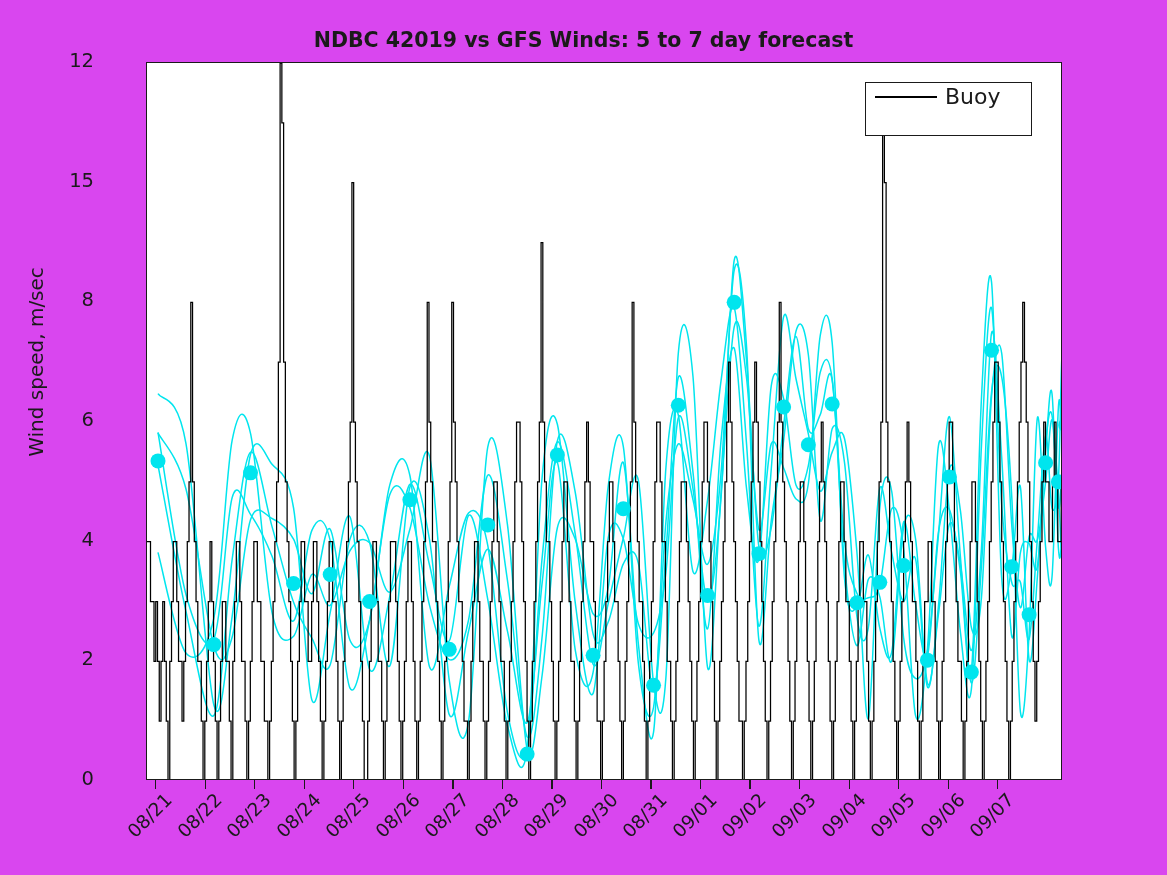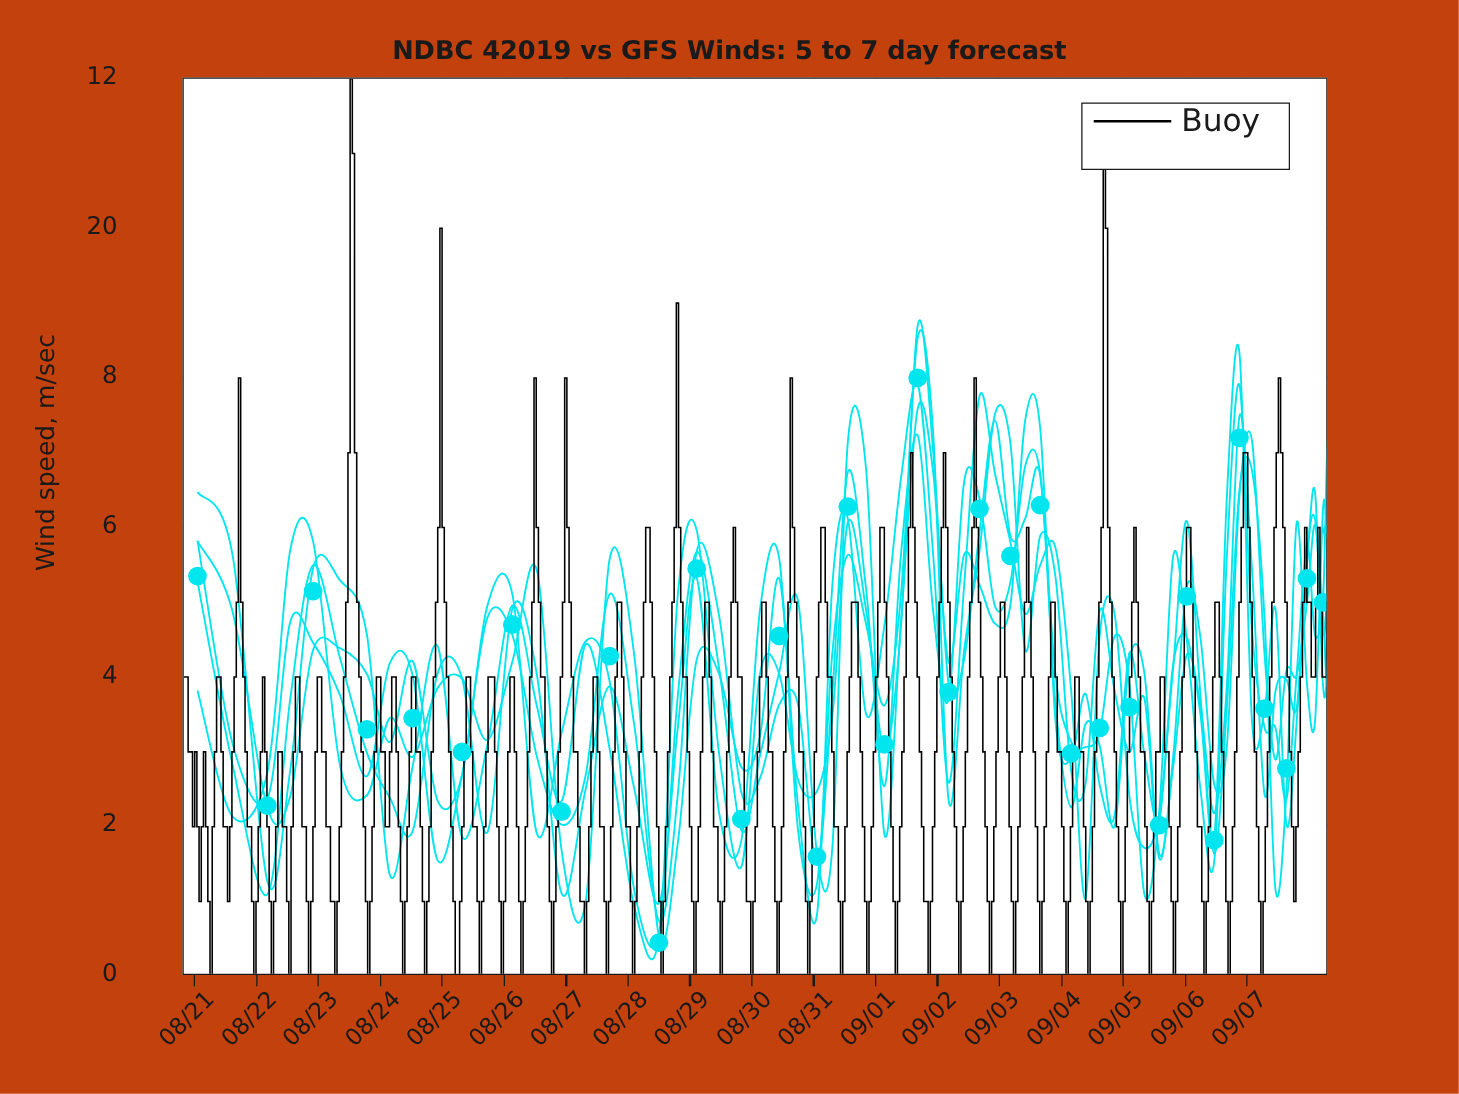--- a/index.html
+++ b/index.html
@@ -1,19 +1,19 @@
 <!DOCTYPE html>
 <html><head>
 <meta charset="utf-8">
 <title>NDBC 42019 vs GFS Winds</title>
 <style>
   html,body{margin:0;padding:0;background:#ffffff;}
   body{width:1167px;height:875px;overflow:hidden;
        font-family:"DejaVu Sans","Liberation Sans",sans-serif;}
-  #root{position:relative;width:1167px;height:875px;background:#c2410c;}
+  #root{position:relative;width:1167px;height:875px;background:#d946ef;}
 
   
   #chart-title{
     position:absolute;left:0;top:28px;width:1167px;
     text-align:center;font-size:20.5px;font-weight:bold;color:#1a1a1a;
     letter-spacing:0px;
   }
 
   
   #plot-frame{
@@ -47,38 +47,38 @@
 
   
   #legend-box{
     position:absolute;left:865px;top:82px;width:167px;height:54px;
     border:1.3px solid #1a1a1a;background:#ffffff;box-sizing:border-box;
   }
   .legend-row{position:absolute;left:0;width:167px;height:27px;}
   .legend-row.row0{top:0px;}
   .legend-row.row1{top:25px;}
   .legend-swatch{position:absolute;left:9px;top:13px;width:62px;height:2.2px;}
-  .legend-text{position:absolute;left:79px;top:0px;font-size:25px;color:#1a1a1a;line-height:27px;}
+  .legend-text{position:absolute;left:79px;top:0px;font-size:22px;color:#1a1a1a;line-height:27px;}
 </style>
 </head>
 <body>
 
 <div id="root">
 
   <div id="chart-title">NDBC 42019 vs GFS Winds: 5 to 7 day forecast</div>
 
   <div id="y-axis-label">Wind speed, m/sec</div>
 
   <div id="ytick-labels">
       <div class="ytick-label" style="top: 767px;">0</div>
       <div class="ytick-label" style="top: 647.333px;">2</div>
       <div class="ytick-label" style="top: 527.667px;">4</div>
       <div class="ytick-label" style="top: 408px;">6</div>
       <div class="ytick-label" style="top: 288.333px;">8</div>
-      <div class="ytick-label" style="top: 168.667px;">20</div>
+      <div class="ytick-label" style="top: 168.667px;">15</div>
       <div class="ytick-label" style="top: 49px;">12</div>
     </div>
   <div id="ytick-marks">
       <div class="ytick-mark" style="top: 660.333px;"></div>
       <div class="ytick-mark r" style="top: 660.333px;"></div>
       <div class="ytick-mark" style="top: 540.667px;"></div>
       <div class="ytick-mark r" style="top: 540.667px;"></div>
       <div class="ytick-mark" style="top: 421px;"></div>
       <div class="ytick-mark r" style="top: 421px;"></div>
       <div class="ytick-mark" style="top: 301.333px;"></div>

